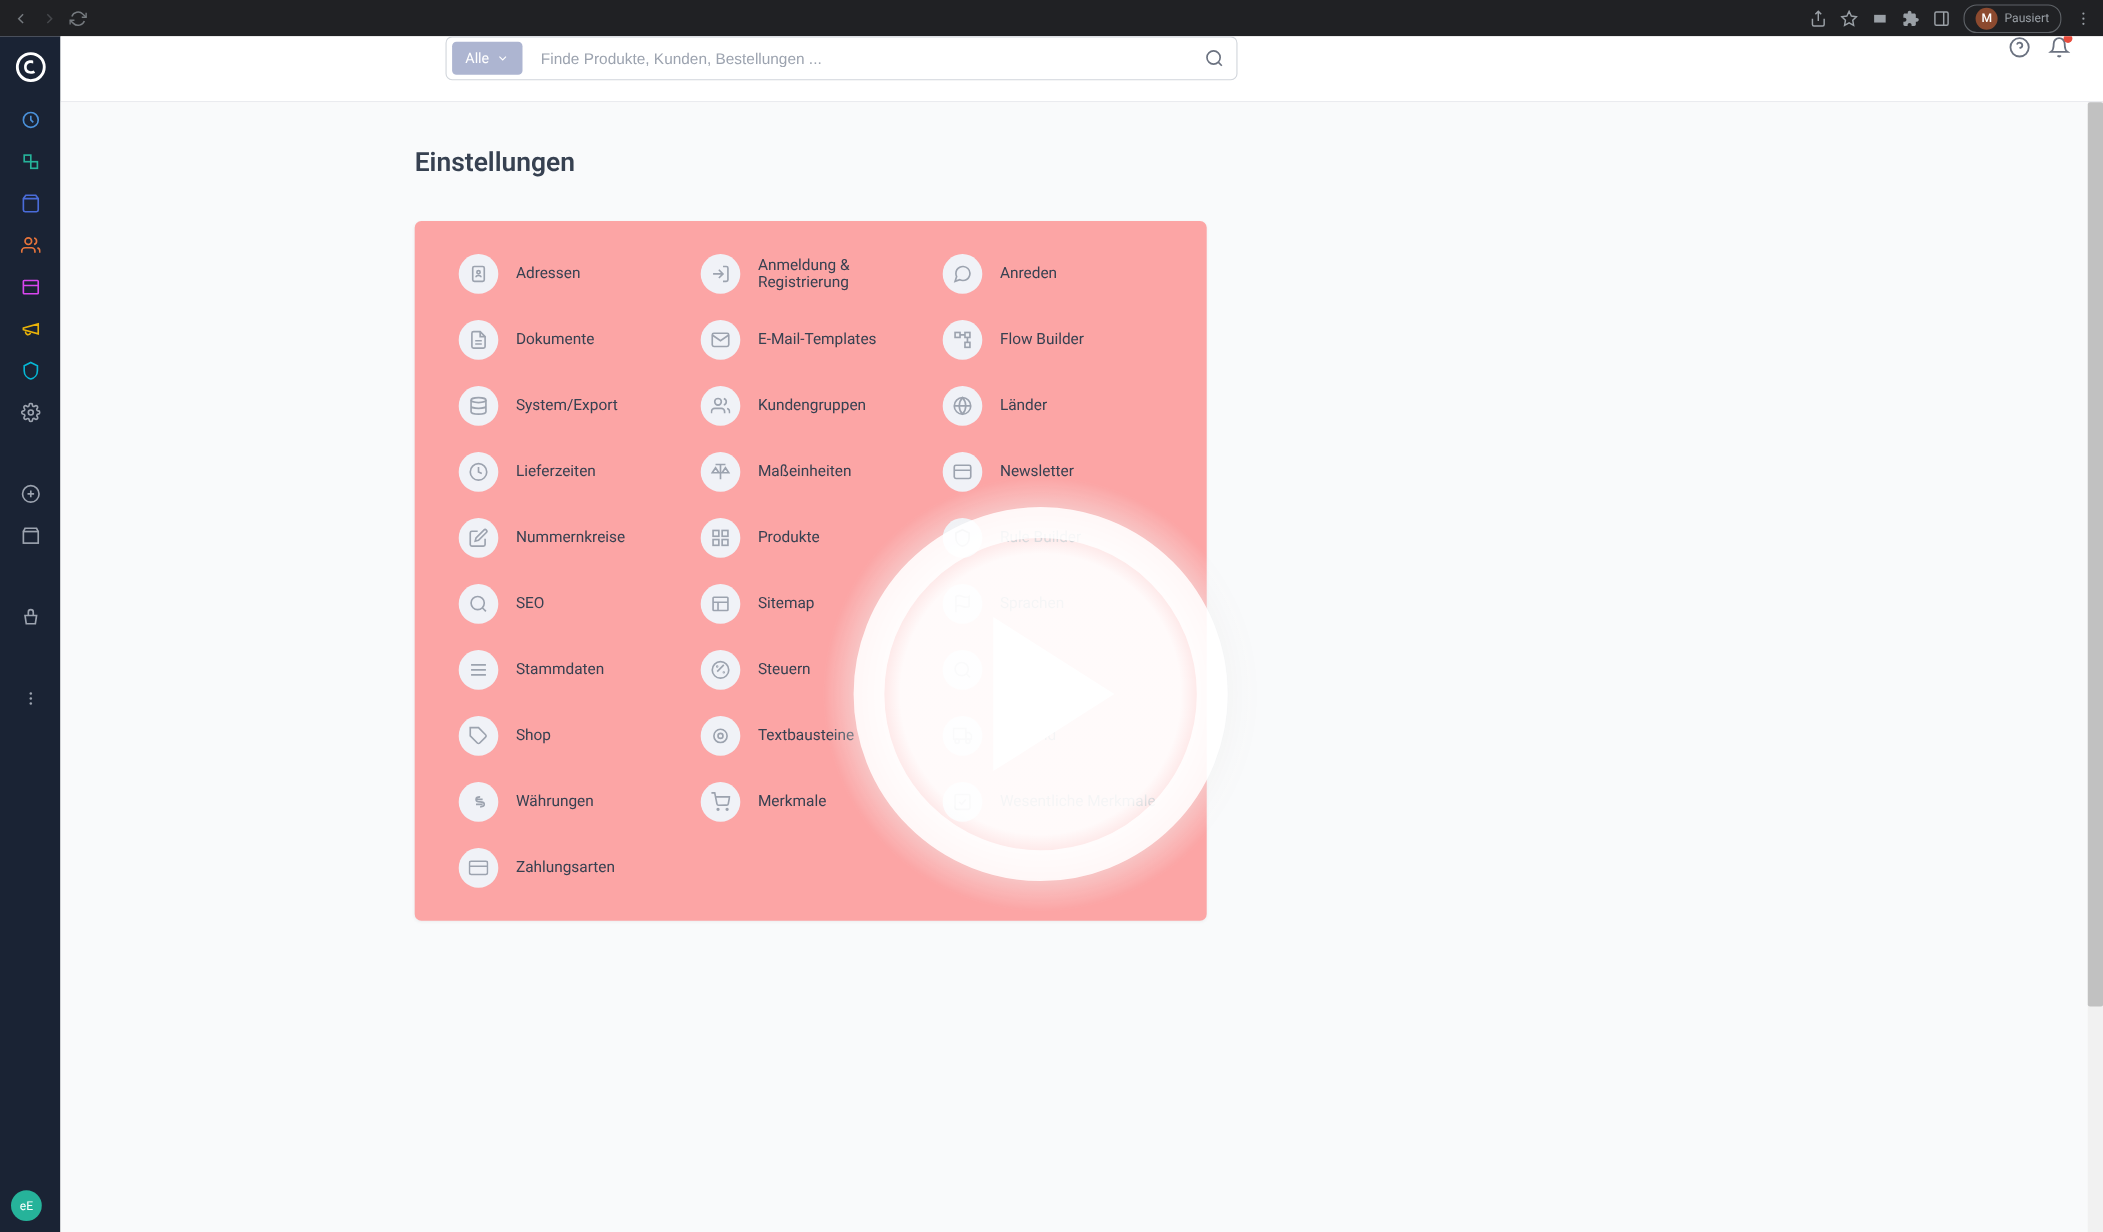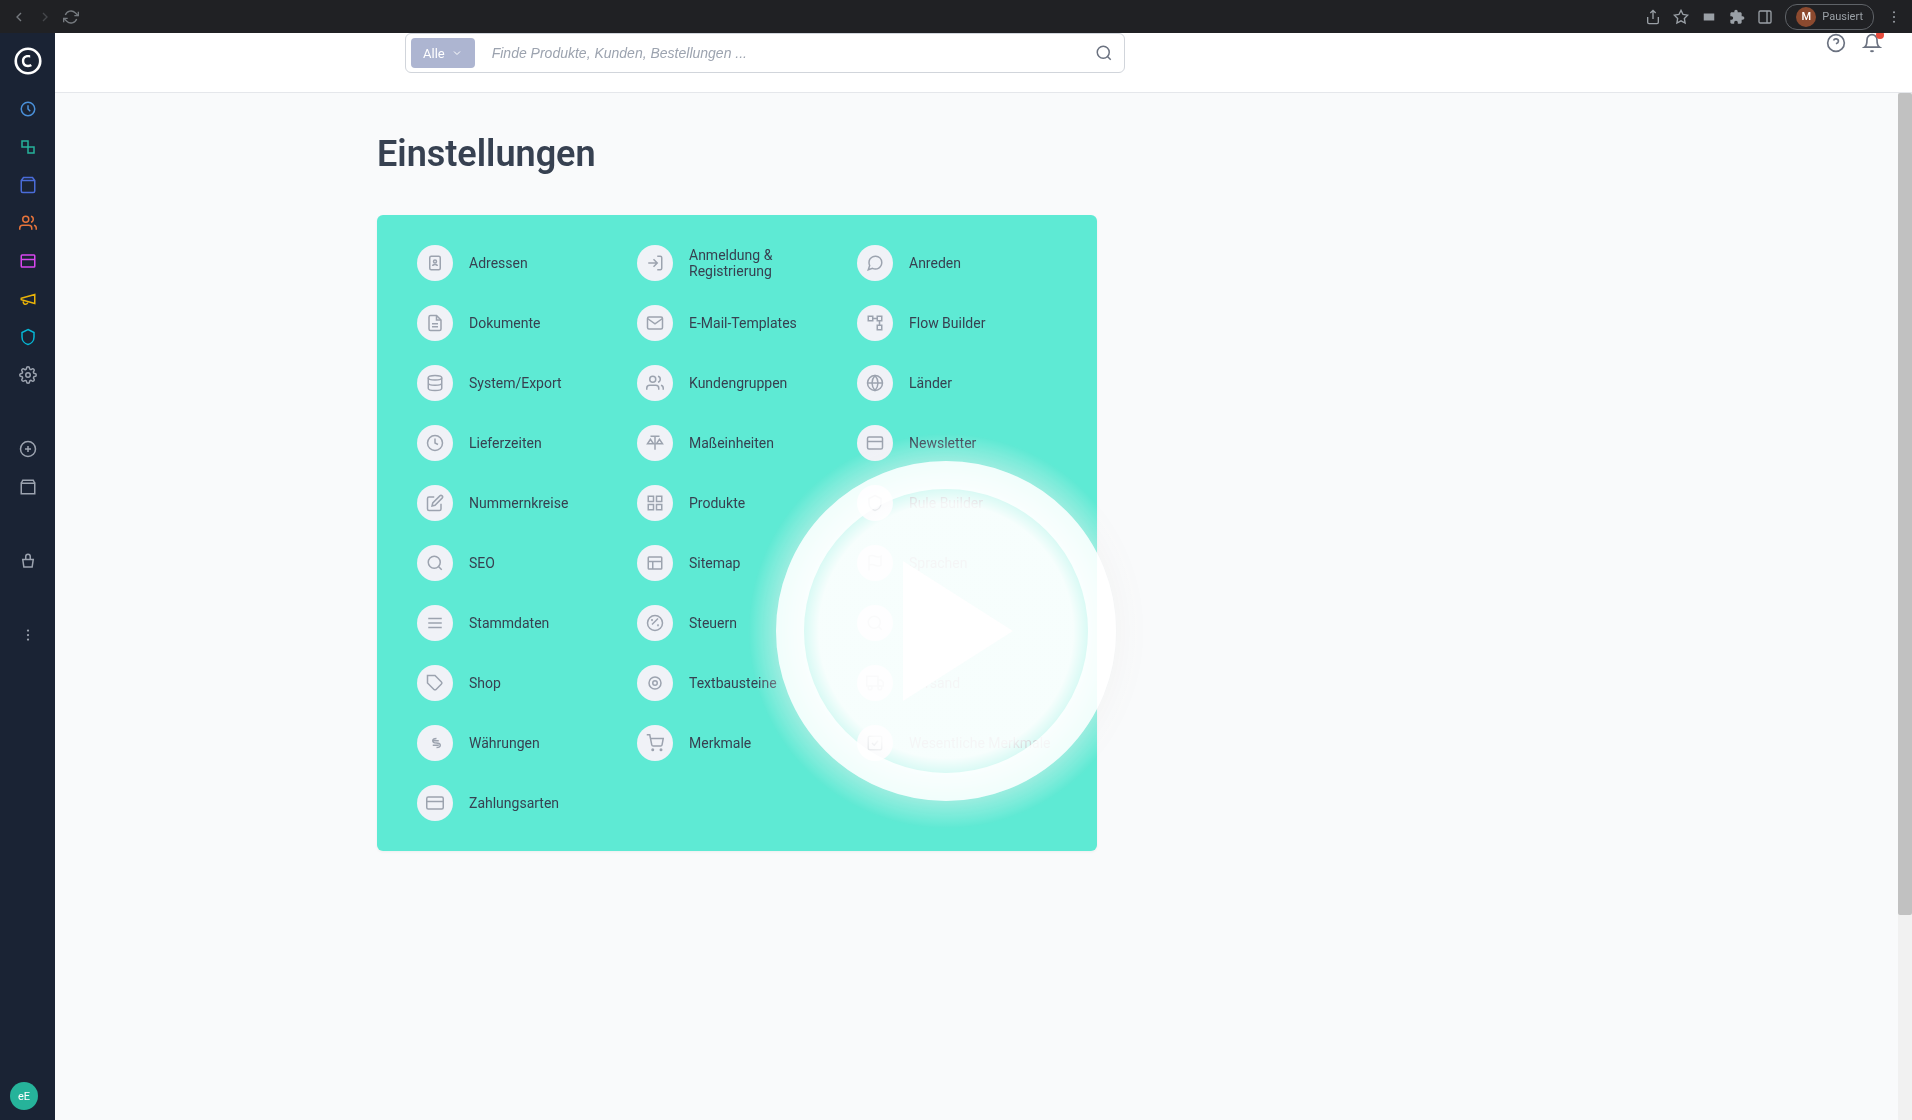--- a/index.html
+++ b/index.html
@@ -27,37 +27,37 @@
     .sidebar-bottom { margin-top: auto; margin-bottom: 14px; display: flex; flex-direction: column; align-items: center; gap: 14px; }
     .avatar-circle { width: 28px; height: 28px; border-radius: 50%; background: #26b39a; color: #fff; font-size: 11px; display: flex; align-items: center; justify-content: center; position: absolute; bottom: 10px; left: 10px; }
     
     
     .content { flex: 1; display: flex; flex-direction: column; background: #fff; overflow: hidden; position: relative; }
     
     
     .topbar { height: 60px; display: flex; align-items: flex-start; padding: 0 30px; border-bottom: 1px solid #e5e7eb; flex-shrink: 0; }
     .search-wrap { margin-left: 320px; display: flex; align-items: center; width: 720px; height: 40px; border: 1px solid #d1d5db; border-radius: 6px; overflow: hidden; }
     .search-filter { background: #adb5d1; color: #fff; height: 30px; margin: 5px; border-radius: 4px; padding: 0 12px; display: flex; align-items: center; gap: 6px; font-size: 13px; cursor: pointer; }
-    .search-input { flex: 1; border: none; outline: none; padding: 0 12px; font-size: 14px; color: #a16207; font-style: italic; }
+    .search-input { flex: 1; border: none; outline: none; padding: 0 12px; font-size: 14px; color: #a16207; }
     .search-input::placeholder { color: #9ca3af; }
     .search-icon-btn { width: 40px; display: flex; align-items: center; justify-content: center; color: #6b7280; cursor: pointer; }
     .topbar-right { margin-left: auto; display: flex; align-items: center; gap: 16px; }
     .topbar-icon { width: 20px; height: 20px; color: #6b7280; cursor: pointer; display: flex; align-items: center; justify-content: center; position: relative; }
     .notif-dot { position: absolute; top: -2px; right: -2px; width: 8px; height: 8px; background: #e84c3d; border-radius: 50%; }
     
     
     .main-body { flex: 1; display: flex; overflow: auto; background: #f9fafb; }
     .secondary-nav { width: 322px; padding: 100px 0 0 0; flex-shrink: 0; }
     .sec-nav-item { display: block; padding: 10px 20px; font-size: 14px; color: #6b7280; cursor: pointer; border-left: 3px solid transparent; margin-left: 28px; }
     .sec-nav-item.active { border-left-color: #1a2334; color: #1f2937; }
     
     .main-panel { flex: 1; padding: 40px 40px 40px 0; }
-    .page-title { font-size: 36px; font-weight: 600; color: #374151; margin-bottom: 40px; }
-    
-    .settings-card { background: #5eead4; border-radius: 6px; box-shadow: 0 1px 3px rgba(0,0,0,0.05); padding: 30px 40px; width: 720px; }
+    .page-title { font-size: 24px; font-weight: 600; color: #374151; margin-bottom: 40px; }
+    
+    .settings-card { background: #fca5a5; border-radius: 6px; box-shadow: 0 1px 3px rgba(0,0,0,0.05); padding: 30px 40px; width: 720px; }
     .settings-grid { display: grid; grid-template-columns: repeat(3, 1fr); gap: 24px 20px; }
     .setting-item { display: flex; align-items: center; gap: 16px; cursor: pointer; }
     .setting-icon { width: 36px; height: 36px; border-radius: 50%; background: #f0f2f7; display: flex; align-items: center; justify-content: center; color: #9ca3af; flex-shrink: 0; }
     .setting-icon svg { width: 18px; height: 18px; }
     .setting-label { font-size: 14px; color: #374151; }
     
     
     .play-overlay { position: absolute; top: 55%; left: 48%; transform: translate(-50%, -50%); width: 400px; height: 400px; z-index: 100; pointer-events: auto; cursor: pointer; }
     .play-circle { width: 100%; height: 100%; border-radius: 50%; background: radial-gradient(circle, rgba(255,255,255,0.95) 45%, rgba(255,255,255,0.6) 55%, rgba(255,255,255,0) 70%); display: flex; align-items: center; justify-content: center; }
     .play-ring { width: 340px; height: 340px; border-radius: 50%; border: 28px solid rgba(255,255,255,0.85); display: flex; align-items: center; justify-content: center; box-shadow: 0 0 40px rgba(0,0,0,0.05); }

